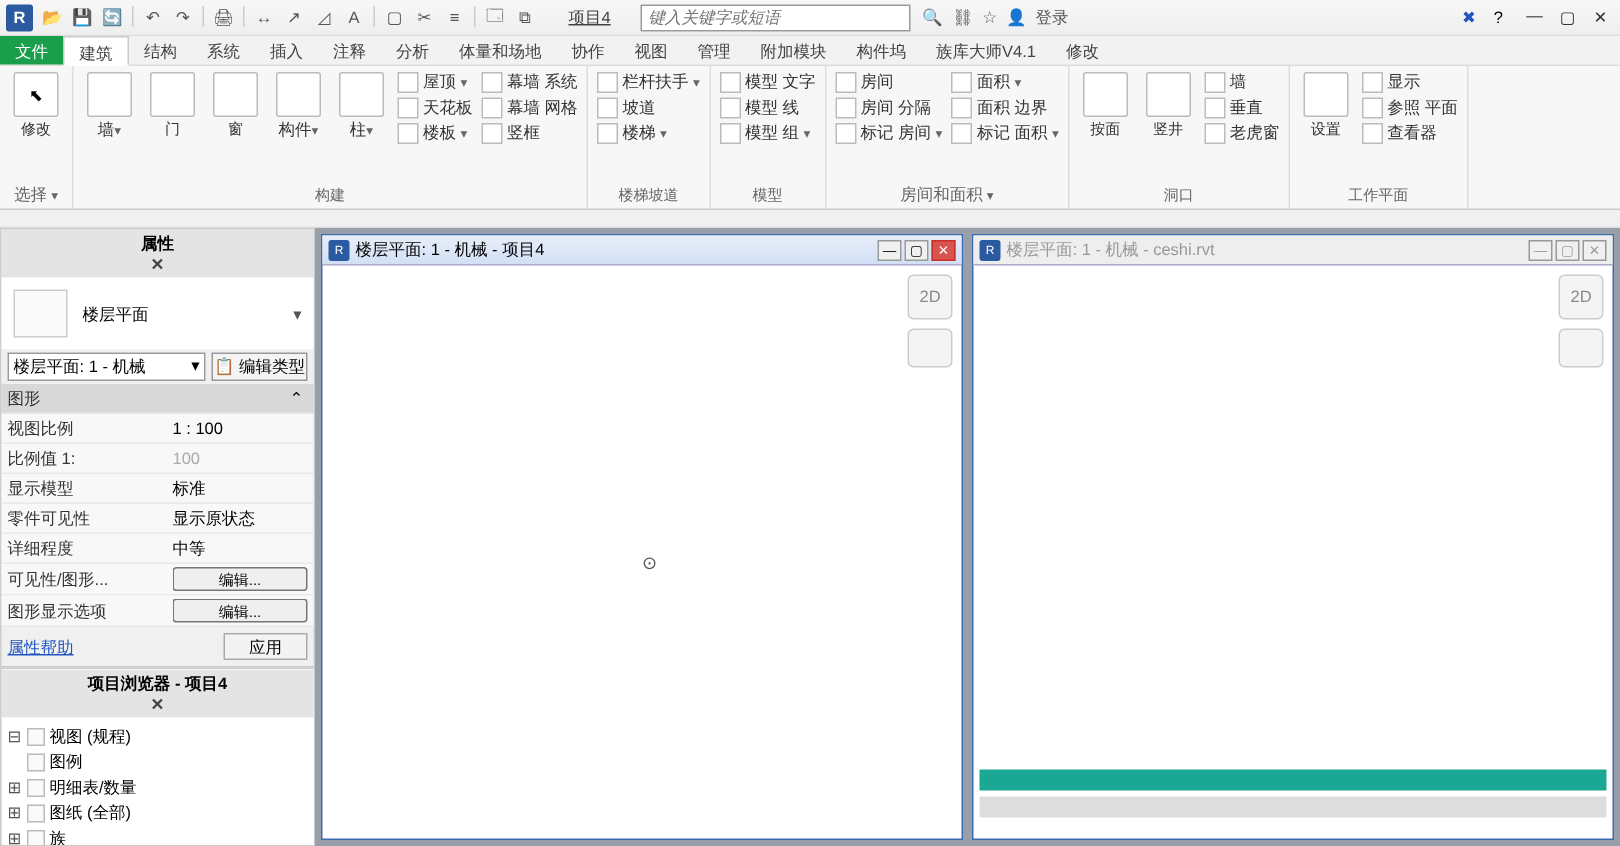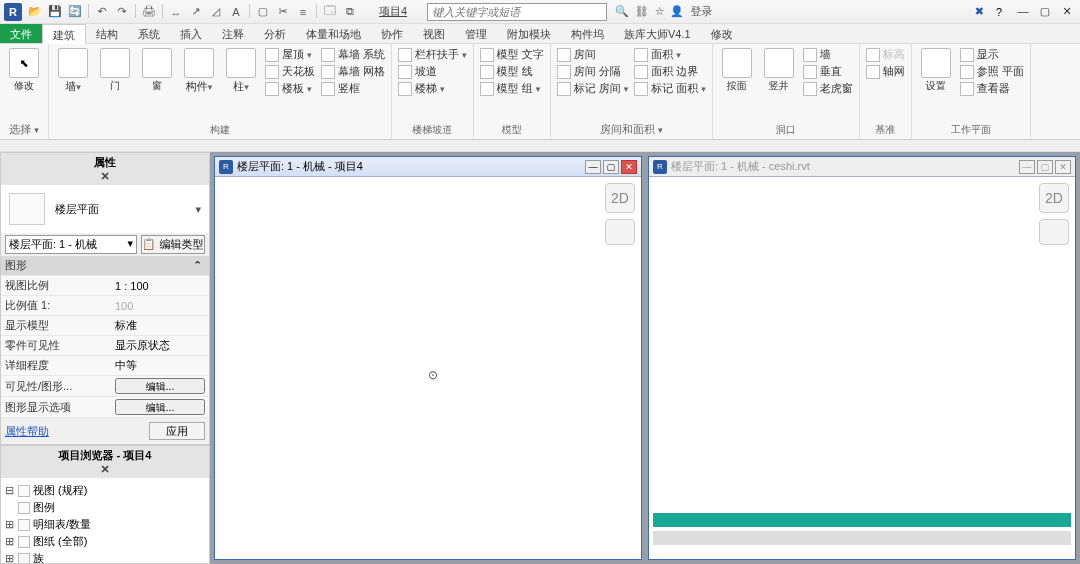--- a/index.html
+++ b/index.html
@@ -76,21 +76,21 @@
 .views { flex:1; display:flex; gap:6px; padding:4px; background:#999fa8; }
 .viewwin { flex:1; border:1px solid #3b6cb3; background:#fff; display:flex; flex-direction:column; position:relative; }
 .viewwin .vtitle { height:20px; background:linear-gradient(#e8eef9,#d2dff5); display:flex; align-items:center; padding:0 4px; gap:4px; border-bottom:1px solid #aac; }
 .viewwin.inactive .vtitle { background:#eee; color:#999; }
 .vtitle .vic { width:14px; height:14px; background:#2c5aa0; border-radius:2px; font-size:8px; color:#fff; display:flex; align-items:center; justify-content:center; }
 .vtitle .vt { flex:1; }
 .vtitle .wc { display:flex; gap:2px; }
 .vtitle .wc span { width:16px; height:14px; border:1px solid #999; background:#f0f0f0; display:flex; align-items:center; justify-content:center; font-size:9px; }
 .vtitle .wc span.close { background:#d9534f; color:#fff; border-color:#c9302c; }
 .vbody { flex:1; position:relative; overflow:hidden; }
-.navcube { position:absolute; top:6px; right:6px; width:30px; height:30px; border:1px solid #ccc; border-radius:4px; background:#f4f4f4; display:flex; align-items:center; justify-content:center; font-size:14px; color:#888; }
+.navcube { position:absolute; top:6px; right:6px; width:30px; height:30px; border:1px solid #ccc; border-radius:4px; background:#f4f4f4; display:flex; align-items:center; justify-content:center; font-size:11px; color:#888; }
 .navzoom { position:absolute; top:42px; right:6px; width:30px; height:26px; border:1px solid #ccc; border-radius:4px; background:#f4f4f4; }
 .cursor-mark { position:absolute; top:50%; left:50%; font-size:12px; color:#555; }
 .stripe { position:absolute; left:4px; right:4px; height:14px; }
 .stripe.teal { background:#1aa793; bottom:32px; }
 .stripe.gray { background:#ddd; bottom:14px; }
 
 </style>
 </head>
 <body>
 
@@ -323,35 +323,20 @@
           </div>
         <div class="rbtn-row">
             <span class="ic"></span>
             <span>老虎窗</span>
           </div>
       </div>
     </div>
     <div class="rlabel">洞口</div>
   </div>
 
-  <div class="rgroup">
-    <div class="rbody">
-        <div class="rcol">
-      <div class="rbtn-row" style="color:#bbb;">
-            <span class="ic"></span>
-            <span>标高</span>
-          </div>
-      <div class="rbtn-row">
-            <span class="ic"></span>
-            <span>轴网</span>
-          </div>
-    </div>
-      </div>
-    <div class="rlabel">基准</div>
-  </div>
 
   <div class="rgroup">
     <div class="rbody">
       <div class="rbtn-big">
           <div class="ic"></div>
           <div class="tx">设置</div>
         </div>
       <div class="rcol">
         <div class="rbtn-row">
             <span class="ic"></span>

